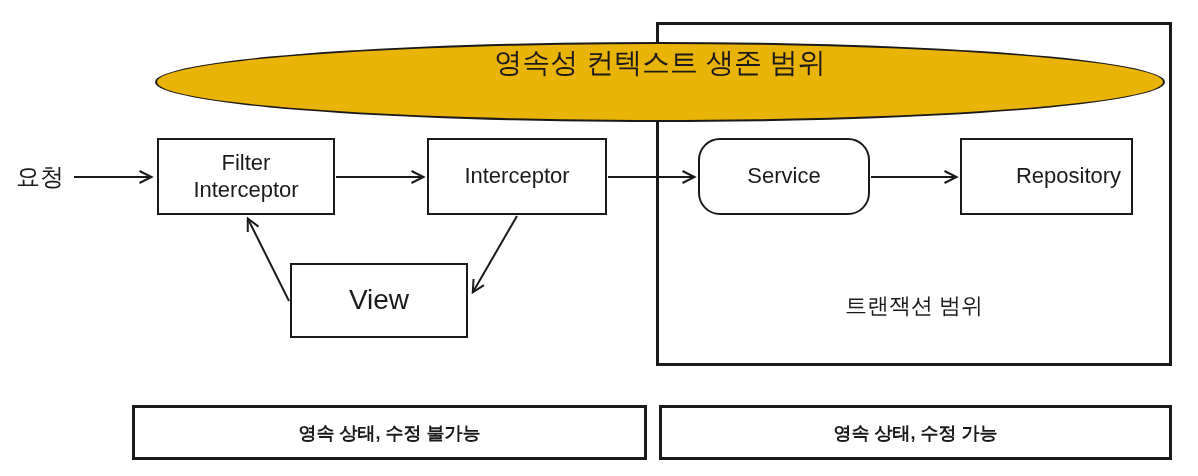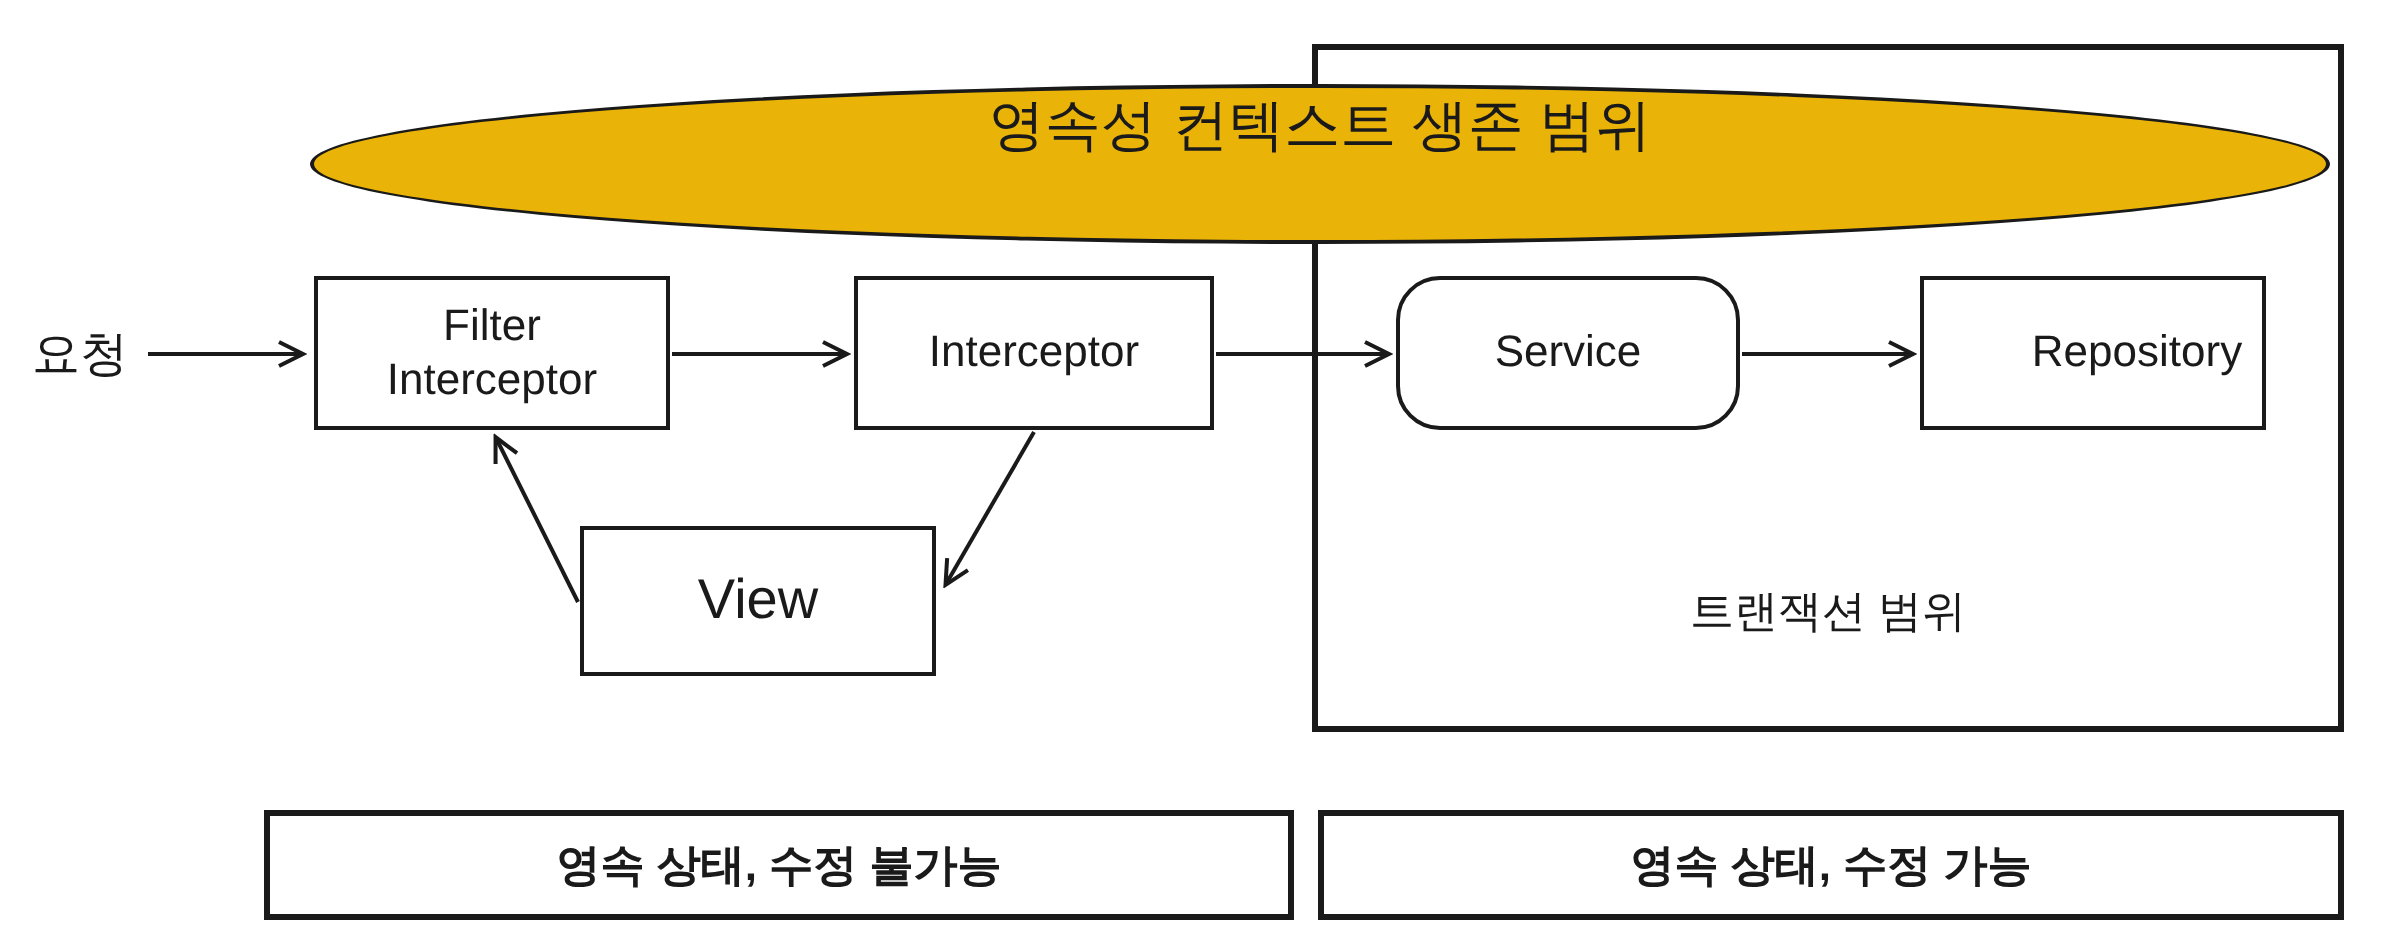--- a/index.html
+++ b/index.html
@@ -78,21 +78,21 @@
   
   .footer-box {
     position: absolute;
     top: 405px; height: 55px;
     border: 3px solid #1a1a1a;
     box-sizing: border-box;
     background: #ffffff;
     display: flex;
     align-items: center;
     justify-content: center;
-    font-size: 22px;
+    font-size: 18px;
     font-weight: bold;
     z-index: 3;
   }
   #footer-left  { left: 132px; width: 515px; }
   #footer-right { left: 659px; width: 513px; }
   
   svg.arrows {
     position: absolute;
     left: 0; top: 0;
     width: 1198px; height: 476px;

